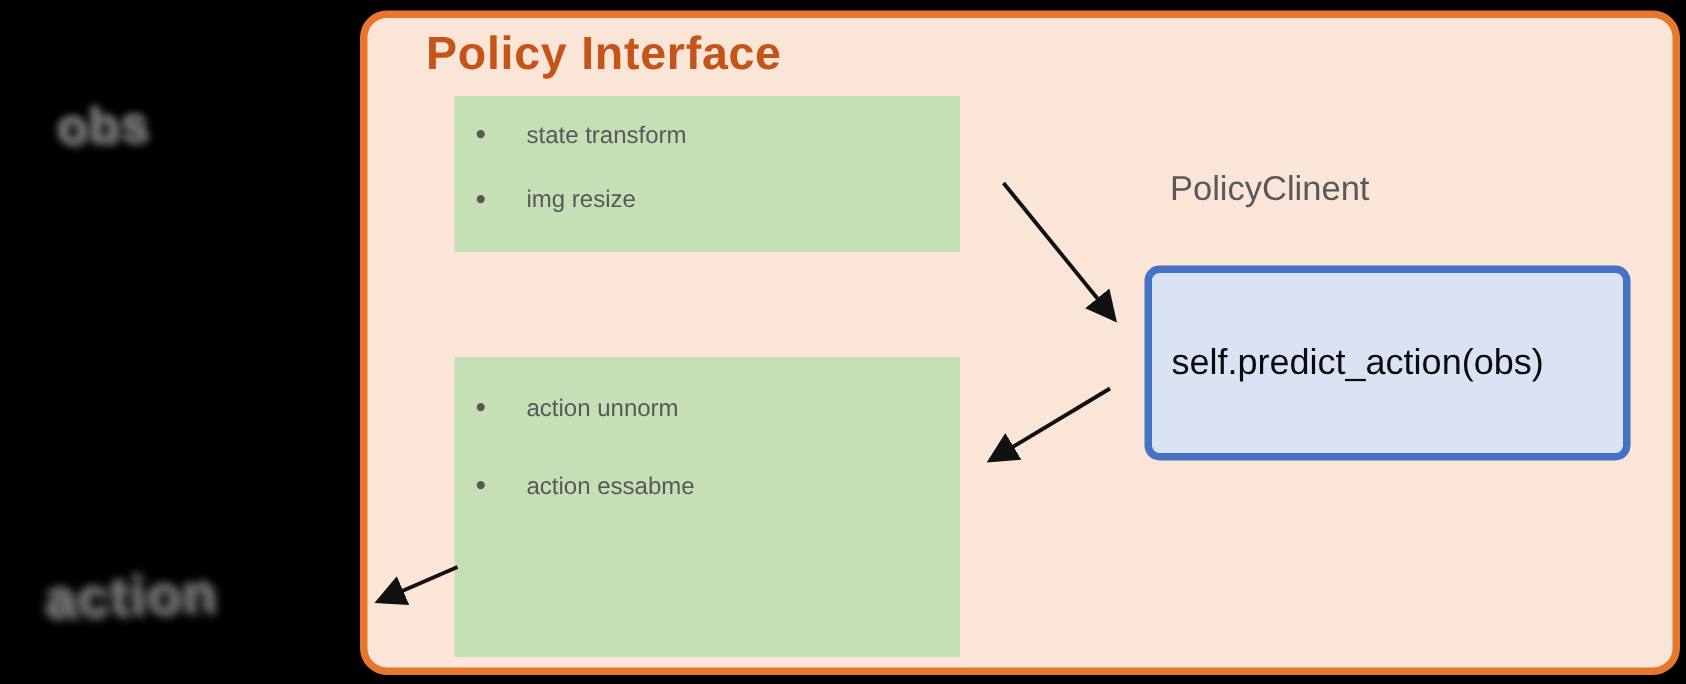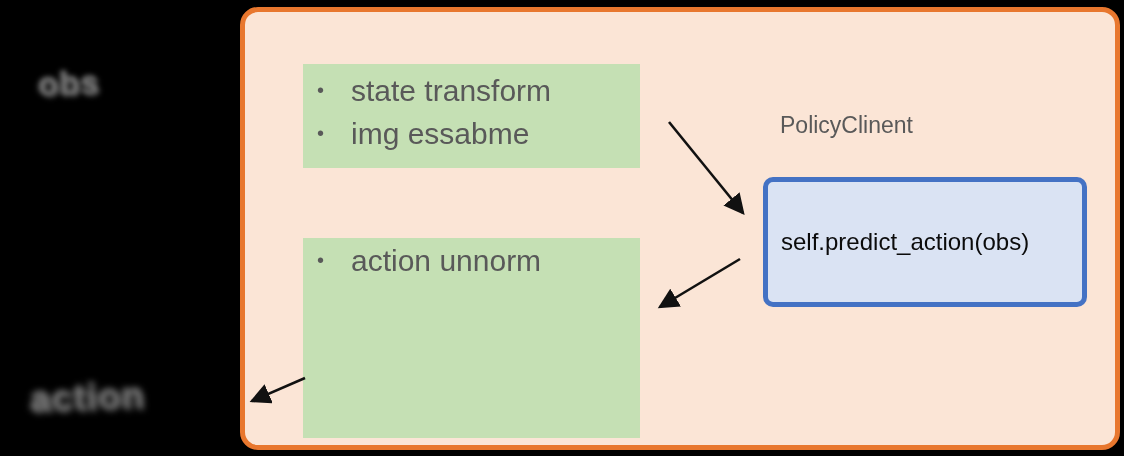--- a/index.html
+++ b/index.html
@@ -23,27 +23,27 @@
     font-size:31px;font-weight:700;color:#C4541A;
     letter-spacing:0.5px;
   }
   
   .green-box{
     position:absolute;left:303px;
     width:337px;box-sizing:border-box;
     background:#C5E0B4;
   }
   .green-box.pre{top:64px;height:104px;padding-top:13px;}
-  .green-box.post{top:238px;height:200px;padding-top:9px;}
+  .green-box.post{top:238px;height:200px;padding-top:21px;}
   .green-box ul{margin:0;padding:0;list-style:none;}
   .green-box li{
     position:relative;
     padding-left:48px;
     color:#595959;
-    font-size:30px;
+    font-size:16px;
     line-height:27px;
   }
   .green-box.pre li{margin-bottom:16px;}
   .green-box.post li{margin-bottom:25px;}
   .green-box li::before{
     content:"•";
     position:absolute;left:14px;top:0;
     font-size:20px;color:#595959;
   }
   
@@ -82,31 +82,33 @@
 <body>
 
 <div class="canvas">
 
   <div class="smudge obs">obs</div>
 
   <div class="smudge action">action</div>
 
   <div class="main-box"></div>
 
+  <div class="main-title">Policy Interface</div>
 
   <div class="green-box pre">
     <ul>
       <li>state transform</li>
-      <li>img essabme</li>
+      <li>img resize</li>
     </ul>
   </div>
 
   <div class="green-box post">
     <ul>
       <li>action unnorm</li>
+      <li>action essabme</li>
     </ul>
   </div>
 
   <div class="client-label">PolicyClinent</div>
 
   <div class="blue-box">
     <span class="code">self.predict_action(obs)</span>
   </div>
 
   <svg class="arrows" viewBox="0 0 1124 456" xmlns="http://www.w3.org/2000/svg">

